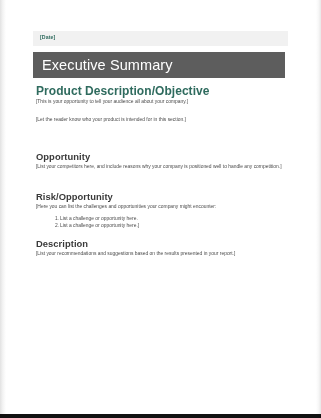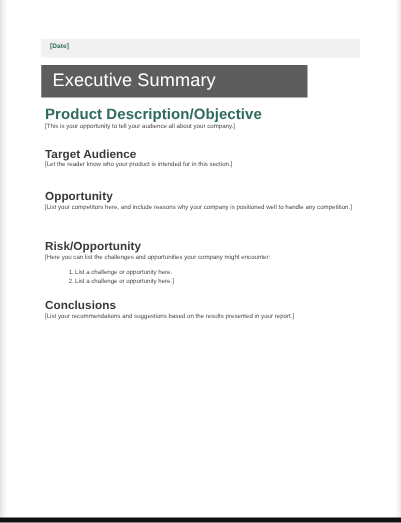--- a/index.html
+++ b/index.html
@@ -66,21 +66,21 @@
     letter-spacing: 0.1px;
     color: #2f6b5e;
     white-space: nowrap;
   }
 
   
   .title-bar {
     position: absolute;
     left: 33px;
     top: 52px;
-    width: 213px;
+    width: 252px;
     height: 26px;
     background: #5d5d5d;
     box-sizing: border-box;
   }
   .title-text {
     position: absolute;
     left: 9px;
     top: 5px;
     font-size: 14.5px;
     font-weight: 400;
@@ -158,21 +158,20 @@
   <div class="title-bar">
     <span class="title-text">Executive Summary</span>
   </div>
 
   <div class="section" id="sec-product">
     <div class="sec-head accent">Product Description/Objective</div>
     <p class="sec-body">[This is your opportunity to tell your audience all about your company.]</p>
   </div>
 
   <div class="section" id="sec-audience">
-    <div class="sec-head">Target Audience</div>
     <p class="sec-body">[Let the reader know who your product is intended for in this section.]</p>
   </div>
 
   <div class="section" id="sec-competition">
     <div class="sec-head">Opportunity</div>
     <p class="sec-body">[List your competitors here, and include reasons why your company is positioned well to handle any competition.]</p>
   </div>
 
   <div class="section" id="sec-risk">
     <div class="sec-head">Risk/Opportunity</div>
@@ -183,19 +182,19 @@
         <span>List a challenge or opportunity here.</span>
       </li>
       <li>
         <span class="li-marker">2.</span>
         <span>List a challenge or opportunity here.]</span>
       </li>
     </ul>
   </div>
 
   <div class="section" id="sec-conclusions">
-    <div class="sec-head">Conclusions</div>
+    <div class="sec-head">Description</div>
     <p class="sec-body">[List your recommendations and suggestions based on the results presented in your report.]</p>
   </div>
 
   <div class="edge-bottom"></div>
 
 </div>
 
 </body></html>

